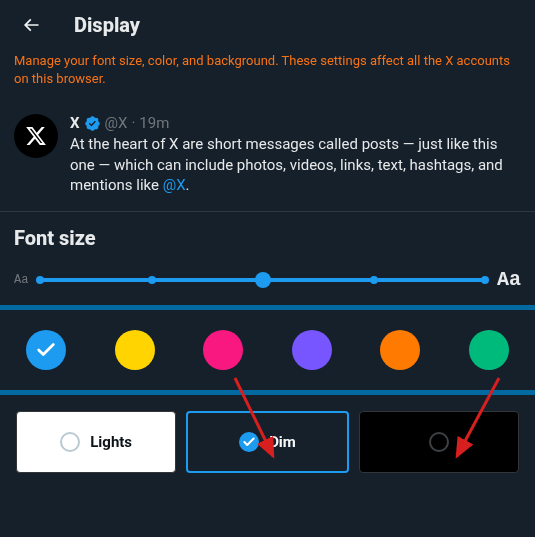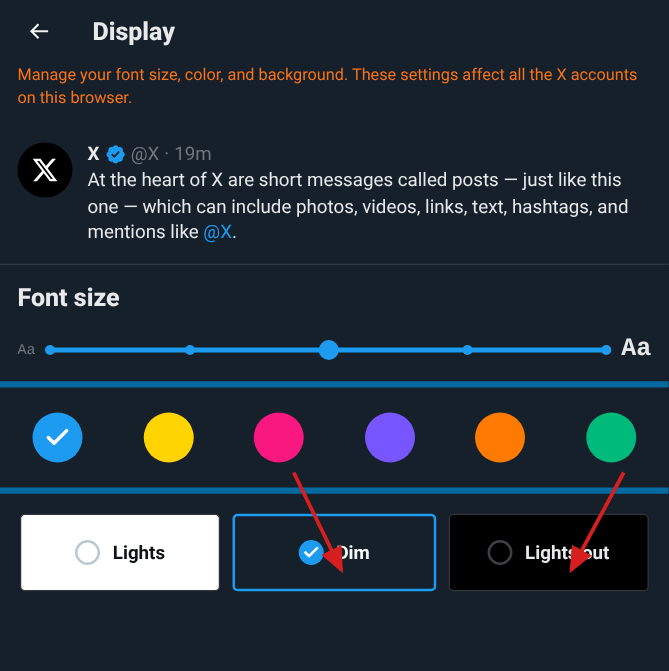--- a/index.html
+++ b/index.html
@@ -270,21 +270,20 @@
     <div class="bg-option bg-dim">
       <div class="radio-checked">
         <svg width="14" height="14" viewBox="0 0 24 24" fill="none" stroke="#fff" stroke-width="3.5" stroke-linecap="round" stroke-linejoin="round">
             <polyline points="20 6 9 17 4 12"></polyline>
           </svg>
       </div>
       <span>Dim</span>
     </div>
     <div class="bg-option bg-lightsout">
       <div class="radio" style="border-color:#3e4144"></div>
-      <span>Lights out</span>
     </div>
   </div>
 </div>
 
 <svg class="arrow" style="left:225px;top:368px" width="60" height="98" viewBox="0 0 60 98">
   <defs>
       <marker id="ah1" markerWidth="8" markerHeight="8" refX="6" refY="3" orient="auto">
         <path d="M0,0 L7,3 L0,6 Z" fill="#d81f1f"></path>
       </marker>
     </defs>

